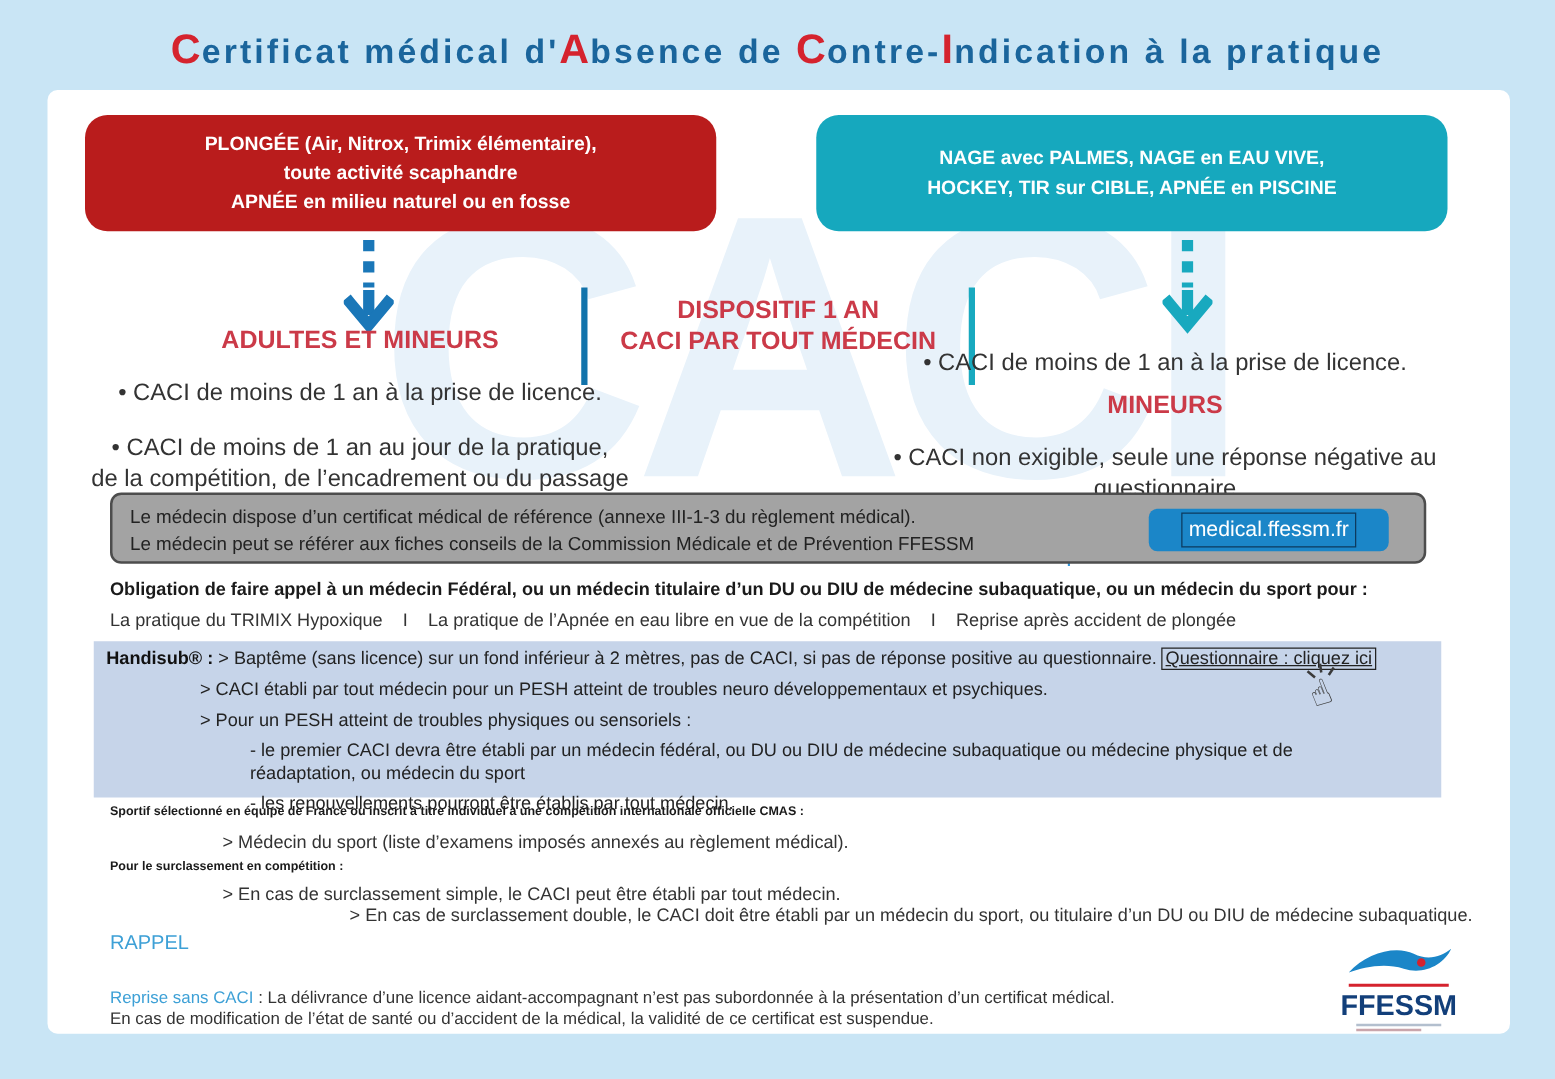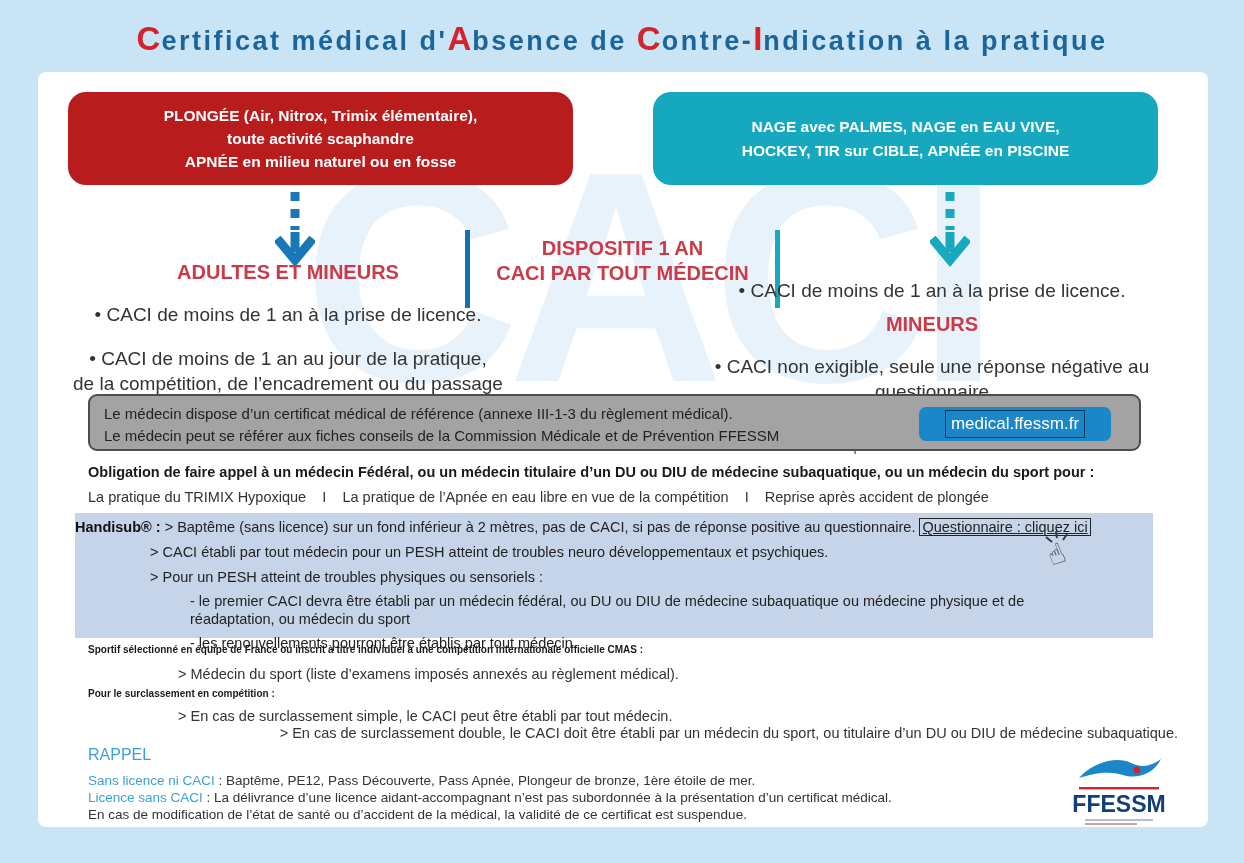--- a/index.html
+++ b/index.html
@@ -47,21 +47,21 @@
   .refbtn{position:absolute;right:28px;top:11px;width:192px;height:34px;background:#1b86c8;
           border-radius:7px;display:flex;align-items:center;justify-content:center;cursor:pointer;}
   .refbtn .inner{border:1.5px solid #0d3a5e;padding:1px 5px;color:#ffffff;font-size:17px;}
   
   .obl-head{position:absolute;left:50px;top:392px;width:1080px;color:#1a1a1a;
             font-weight:bold;font-size:14.5px;}
   .obl-items{position:absolute;left:50px;top:417px;width:1080px;color:#333;
              font-size:14.5px;white-space:pre-wrap;}
   
   .handisub{position:absolute;left:37px;top:441px;width:1078px;height:125px;
-            background:#c6d4e9;padding:5px 0;color:#222;font-size:14.5px;line-height:1.3;}
+            background:#c6d4e9;padding:5px 10px;color:#222;font-size:14.5px;line-height:1.3;}
   .hs-line1{margin:0;}
   .hs-label{font-weight:bold;color:#111;}
   .hs-link{border:1px solid #222;text-decoration:underline;padding:0 2px;cursor:pointer;}
   .hs-l2{margin:6px 0 0 75px;}
   .hs-l3{margin:6px 0 0 75px;}
   .hs-l4{margin:5px 0 0 115px;white-space:pre-line;}
   .hs-l5{margin:5px 0 0 115px;}
   .hand-icon{position:absolute;left:965px;top:16px;width:44px;height:46px;}
   .hand-glyph{position:absolute;left:8px;top:8px;font-family:"DejaVu Sans",sans-serif;
               font-size:28px;color:#3a3a3a;transform:rotate(-22deg);}
@@ -156,22 +156,21 @@
       </div>
 
       <div class="sec-head" style="top:572px;">Sportif sélectionné en équipe de France ou inscrit à titre individuel à une compétition internationale officielle CMAS :</div>
       <div class="sec-item" style="top:594px;">&gt; Médecin du sport (liste d’examens imposés annexés au règlement médical).</div>
 
       <div class="sec-head" style="top:616px;">Pour le surclassement en compétition :</div>
       <div class="sec-item" style="top:636px;">&gt; En cas de surclassement simple, le CACI peut être établi par tout médecin.</div>
       <div class="sec-item" style="top:653px;text-align:right;">&gt; En cas de surclassement double, le CACI doit être établi par un médecin du sport, ou titulaire d’un DU ou DIU de médecine subaquatique.</div>
 
       <div class="rappel-head">RAPPEL</div>
-      <div class="rp-line" style="top:701px;"><span class="rp-label">Sans licence ni CACI </span><span> : Baptême, PE12, Pass Découverte,  Pass Apnée, Plongeur de bronze, 1ère étoile de mer.</span></div>
-      <div class="rp-line" style="top:718px;"><span class="rp-label">Licence sans CACI </span><span>: La délivrance d’une licence aidant-accompagnant n’est  pas subordonnée à la présentation  d’un certificat médical.</span></div>
+      <div class="rp-line" style="top:718px;"><span class="rp-label">Reprise sans CACI </span><span>: La délivrance d’une licence aidant-accompagnant n’est  pas subordonnée à la présentation  d’un certificat médical.</span></div>
       <div class="rp-line" style="top:735px;">En cas de modification de l’état de santé ou d’accident de la médical, la validité de ce certificat est suspendue.</div>
 
       <div class="logo">
         <svg width="92" height="84" viewBox="0 0 92 84">
           <path d="M6 28 C20 12, 44 6, 58 13 C70 19, 80 15, 88 9 C82 22, 66 30, 50 25 C34 20, 18 24, 6 28 Z" fill="#1b86c8"></path>
           <circle cx="64" cy="20" r="3.4" fill="#d5232e"></circle>
           <rect x="6" y="37" width="80" height="2.4" fill="#d5232e"></rect>
           <text x="46" y="62" text-anchor="middle" font-family="Liberation Sans, sans-serif" font-size="23" font-weight="bold" fill="#123f7a">FFESSM</text>
           <rect x="12" y="69" width="68" height="2" fill="#b3bfce"></rect>
           <rect x="12" y="73" width="52" height="2" fill="#c9a5ab"></rect>

